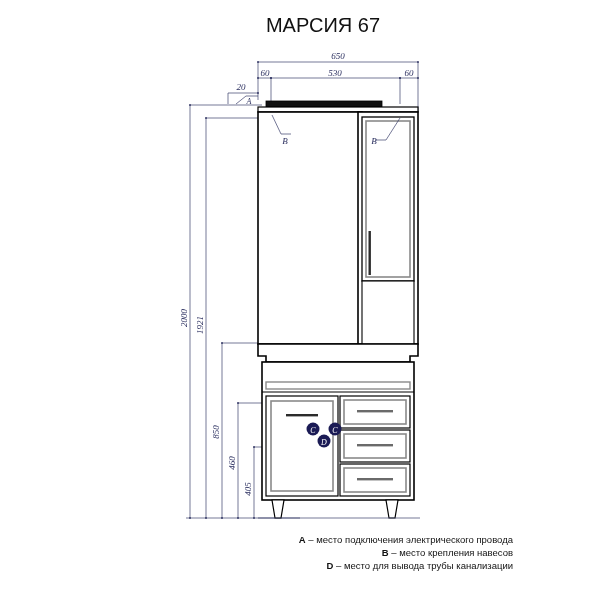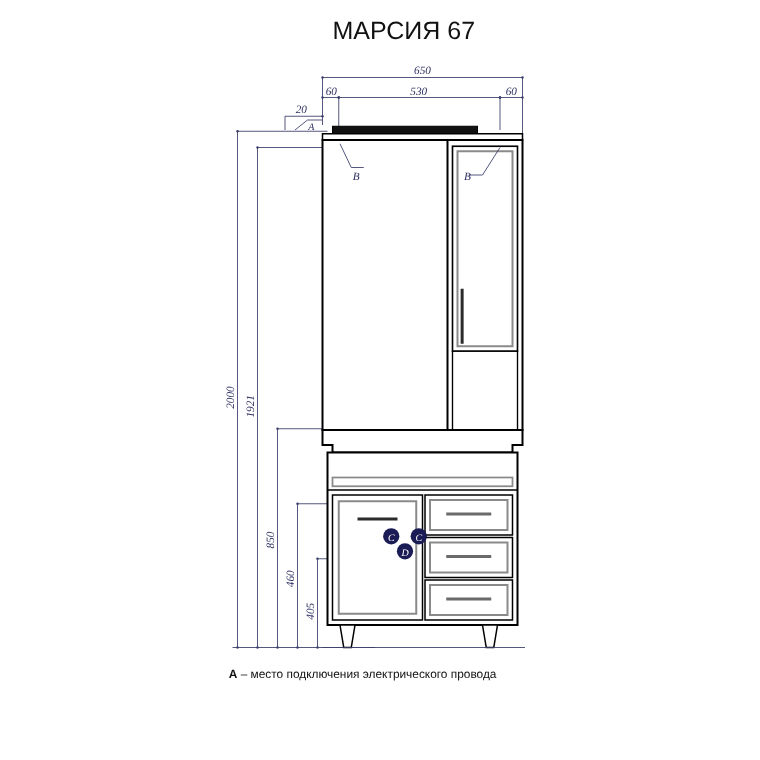--- a/index.html
+++ b/index.html
@@ -1,20 +1,20 @@
 <!DOCTYPE html>
 <html><head>
 <meta charset="utf-8">
 <style>
   html,body{margin:0;padding:0;background:#ffffff;}
   body{width:608px;height:608px;position:relative;overflow:hidden;
        font-family:"Liberation Sans", sans-serif;}
   #stage{position:absolute;left:0;top:0;width:608px;height:608px;}
   svg{display:block;}
-  .legend{position:absolute;left:183px;top:533px;width:330px;}
+  .legend{position:absolute;left:183px;top:533px;width:330px;text-align:right;}
   .legend-row{font-size:9.5px;line-height:13.2px;color:#111;white-space:nowrap;
               font-family:"Liberation Sans", sans-serif;}
   .legend-row b{font-weight:bold;}
   .title{position:absolute;left:0;top:14px;width:608px;text-align:center;
          font-size:20px;color:#111;font-family:"Liberation Sans", sans-serif;padding-left:19px;}
 </style>
 </head>
 <body>
 
 <div id="stage">
@@ -154,15 +154,23 @@
       <text x="324" y="444.5" text-anchor="middle" font-family="Liberation Serif, serif" font-style="italic" font-size="8" fill="#ffffff">D</text>
     </g>
 
   </svg>
 
   <div class="legend">
     <div class="legend-row">
       <b>A</b>
       <span>– место подключения электрического провода</span>
     </div>
+    <div class="legend-row">
+      <b>B</b>
+      <span>– место крепления навесов</span>
+    </div>
+    <div class="legend-row">
+      <b>D</b>
+      <span>– место для вывода трубы канализации</span>
+    </div>
   </div>
 
 </div>
 
 </body></html>

